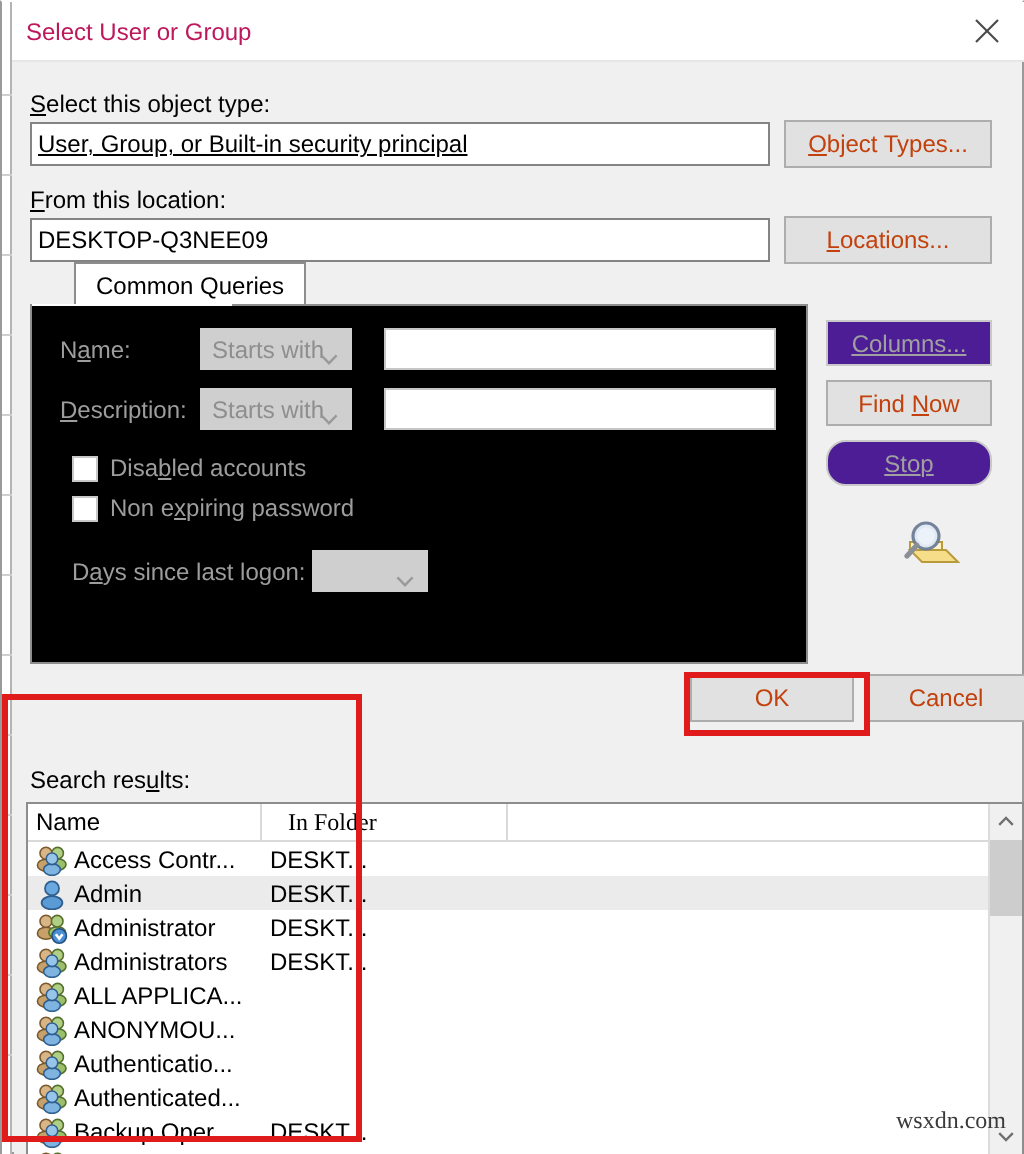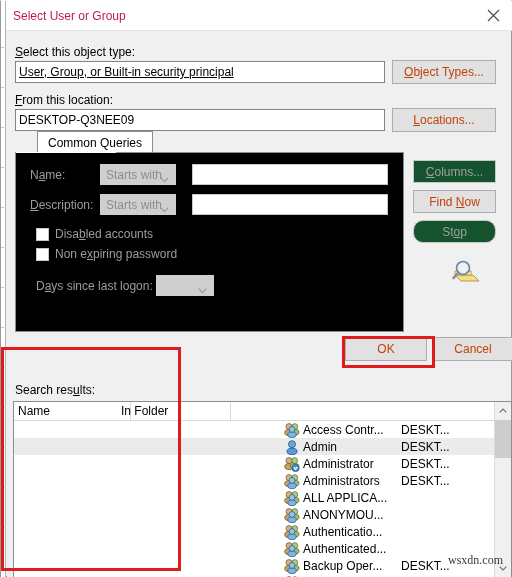--- a/index.html
+++ b/index.html
@@ -117,23 +117,24 @@
     font-family: "Liberation Sans", sans-serif;
     color: #c2410c;
     display: flex;
     align-items: center;
     justify-content: center;
     cursor: pointer;
     white-space: nowrap;
   }
   .btn.disabled {
     color: #a0a0a0;
-    background: #14532d;
+    background: #4c1d95;
     border-color: #c8c8c8;
     cursor: default;
+    text-decoration: underline;
   }
   .btn u { text-decoration: underline; }
 
   
   #tabstrip {
     position: absolute;
     left: 8px; top: 100px;
     width: 389px;
     height: 22px;
   }
@@ -255,21 +256,20 @@
     left: 0; top: 19px;
     width: 100%;
   }
   .lv-row {
     position: relative;
     height: 17px;
     display: flex;
     align-items: center;
     font-size: 12px;
     cursor: default;
-    justify-content: flex-end;
   }
   .lv-row.sel { background: #ebebeb; }
   .lv-icon {
     width: 16px; height: 16px;
     margin-left: 4px;
     margin-right: 3px;
     flex: none;
     position: relative;
   }
   .lv-name {
@@ -456,21 +456,21 @@
       <span>Cancel</span>
     </div>
 
     <div id="sr-label">Search res<u>u</u>lts:</div>
 
     <div id="listview">
       <div id="lv-header">
         <div class="lv-col" style="left:0; width:117px;">
           <span>Name</span>
         </div>
-        <div class="lv-col" style="left:103px; width:114px;">
+        <div class="lv-col" style="left:126px; width:114px;font-family:Liberation Serif, serif;">
           <span>In Folder</span>
         </div>
       </div>
       <div id="lv-rows">
           <div class="lv-row">
             <span class="lv-icon"><svg width="16" height="16" viewBox="0 0 16 16">
                 <ellipse cx="5" cy="10.6" rx="4.3" ry="3" fill="#c8a06a" stroke="#7a5a2c" stroke-width="0.8"></ellipse>
                 <circle cx="5" cy="4.6" r="3" fill="#d8b587" stroke="#7a5a2c" stroke-width="0.8"></circle>
                 <ellipse cx="10.8" cy="10.2" rx="4.2" ry="2.9" fill="#9bbf6a" stroke="#55702c" stroke-width="0.8"></ellipse>
                 <circle cx="10.8" cy="4.6" r="2.9" fill="#b0cf85" stroke="#55702c" stroke-width="0.8"></circle>

